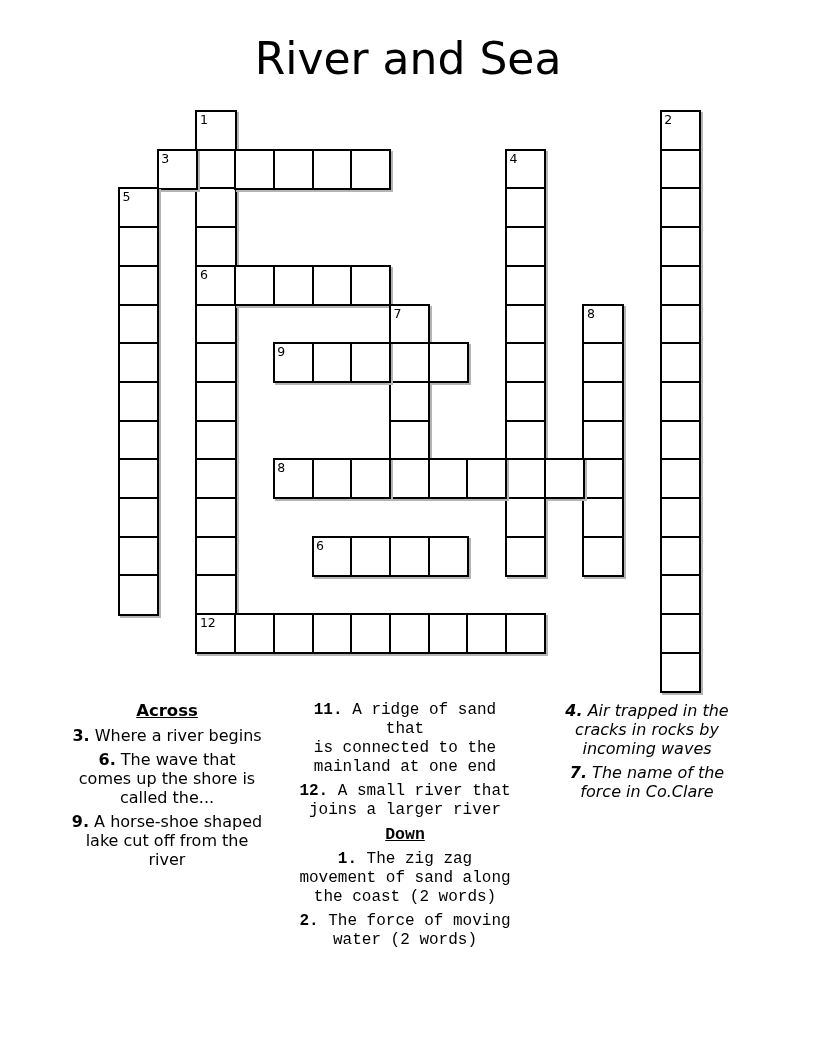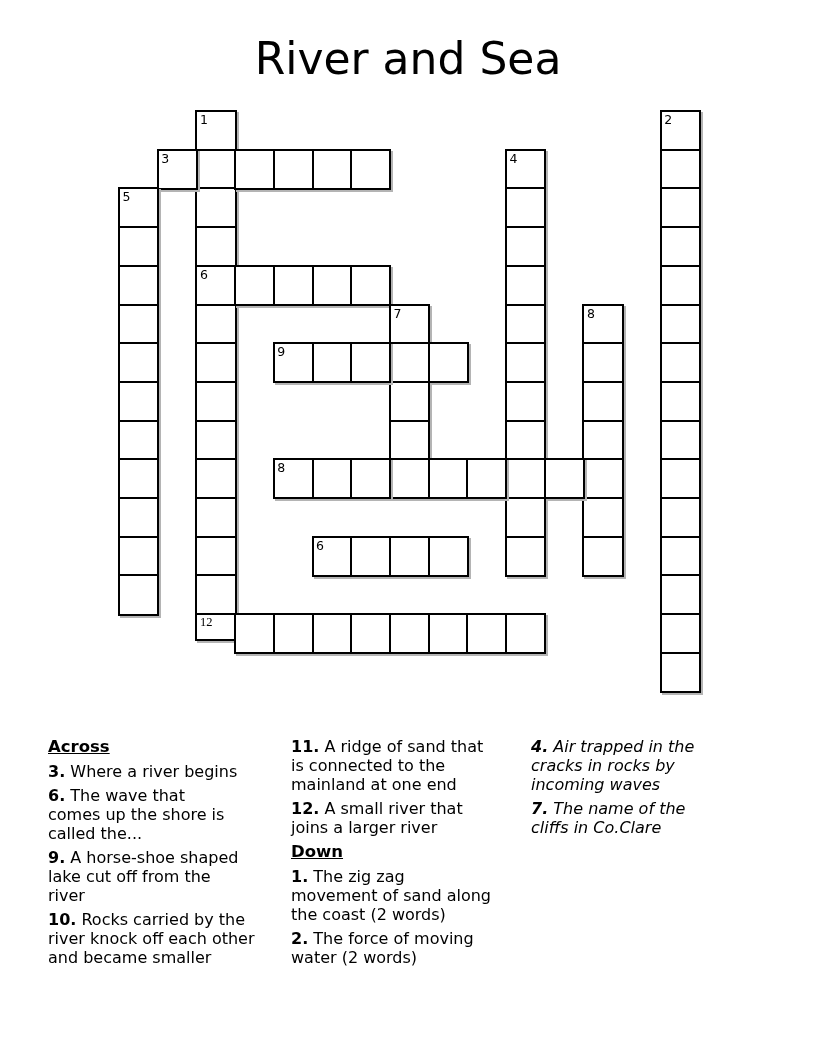--- a/index.html
+++ b/index.html
@@ -16,23 +16,23 @@
   #grid { position:absolute; top:0; left:0; width:816px; height:1056px; }
   .cell {
     position:absolute; box-sizing:border-box;
     background:#ffffff; border:2.5px solid #000000;
     box-shadow:2px 2px 0 #b4b4b4;
   }
   .cellnum {
     position:absolute; top:0px; left:2.5px;
     font-size:12.5px; line-height:15px; font-weight:400; color:#000000;
   }
-  .clue-col { position:absolute; top:737px; font-size:16px; line-height:19px; }
+  .clue-col { position:absolute; top:701px; font-size:16px; line-height:19px;text-align:center; }
   #clue-col-1 { left:48px;  width:238px; }
-  #clue-col-2 { left:291px; width:228px; }
+  #clue-col-2 { left:291px; width:228px;font-family:Liberation Mono, monospace; }
   #clue-col-3 { left:531px; width:232px;font-style:italic; }
   .clue-head {
     font-size:16.5px; font-weight:700; text-decoration:underline;
     margin:0 0 6px 0; line-height:19px;
   }
   .clue { margin:0 0 5px 0; }
   .clue-num { font-weight:700; }
   .clue-text { white-space:pre-line; }
 </style>
 </head>
@@ -51,21 +51,21 @@
         <span class="cellnum">6</span>
       </div>
       <div class="cell" style="left: 195.4px; top: 303.5px; width: 41.2px; height: 41.2px;"></div>
       <div class="cell" style="left: 195.4px; top: 342.2px; width: 41.2px; height: 41.2px;"></div>
       <div class="cell" style="left: 195.4px; top: 380.9px; width: 41.2px; height: 41.2px;"></div>
       <div class="cell" style="left: 195.4px; top: 419.6px; width: 41.2px; height: 41.2px;"></div>
       <div class="cell" style="left: 195.4px; top: 458.3px; width: 41.2px; height: 41.2px;"></div>
       <div class="cell" style="left: 195.4px; top: 497px; width: 41.2px; height: 41.2px;"></div>
       <div class="cell" style="left: 195.4px; top: 535.7px; width: 41.2px; height: 41.2px;"></div>
       <div class="cell" style="left: 195.4px; top: 574.4px; width: 41.2px; height: 41.2px;"></div>
-      <div class="cell" style="left: 195.4px; top: 613.1px; width: 41.2px; height: 28px; font-family: Liberation Serif, serif;">
+      <div class="cell" style="left: 195.4px; top: 613.1px; width: 41.2px; height: 41px;">
         <span class="cellnum">12</span>
       </div>
       <div class="cell" style="left: 659.8px; top: 110px; width: 41.2px; height: 41.2px;">
         <span class="cellnum">2</span>
       </div>
       <div class="cell" style="left: 659.8px; top: 148.7px; width: 41.2px; height: 41.2px;"></div>
       <div class="cell" style="left: 659.8px; top: 187.4px; width: 41.2px; height: 41.2px;"></div>
       <div class="cell" style="left: 659.8px; top: 226.1px; width: 41.2px; height: 41.2px;"></div>
       <div class="cell" style="left: 659.8px; top: 264.8px; width: 41.2px; height: 41.2px;"></div>
       <div class="cell" style="left: 659.8px; top: 303.5px; width: 41.2px; height: 41.2px;"></div>
@@ -162,37 +162,34 @@
     </div>
   <div class="clue-col" id="clue-col-1">
       <h2 class="clue-head">Across</h2>
       <p class="clue"><b class="clue-num">3.</b> <span class="clue-text">Where a river begins</span></p>
       <p class="clue"><b class="clue-num">6.</b> <span class="clue-text">The wave that
 comes up the shore is
 called the...</span></p>
       <p class="clue"><b class="clue-num">9.</b> <span class="clue-text">A horse-shoe shaped
 lake cut off from the
 river</span></p>
-      <p class="clue"><b class="clue-num">10.</b> <span class="clue-text">Rocks carried by the
-river knock off each other
-and became smaller</span></p>
     </div>
   <div class="clue-col" id="clue-col-2">
       <p class="clue"><b class="clue-num">11.</b> <span class="clue-text">A ridge of sand that
 is connected to the
 mainland at one end</span></p>
       <p class="clue"><b class="clue-num">12.</b> <span class="clue-text">A small river that
 joins a larger river</span></p>
       <h2 class="clue-head">Down</h2>
       <p class="clue"><b class="clue-num">1.</b> <span class="clue-text">The zig zag
 movement of sand along
 the coast (2 words)</span></p>
       <p class="clue"><b class="clue-num">2.</b> <span class="clue-text">The force of moving
 water (2 words)</span></p>
     </div>
   <div class="clue-col" id="clue-col-3">
       <p class="clue"><b class="clue-num">4.</b> <span class="clue-text">Air trapped in the
 cracks in rocks by
 incoming waves</span></p>
       <p class="clue"><b class="clue-num">7.</b> <span class="clue-text">The name of the
-cliffs in Co.Clare</span></p>
+force in Co.Clare</span></p>
     </div>
 </div>
 
 </body></html>

